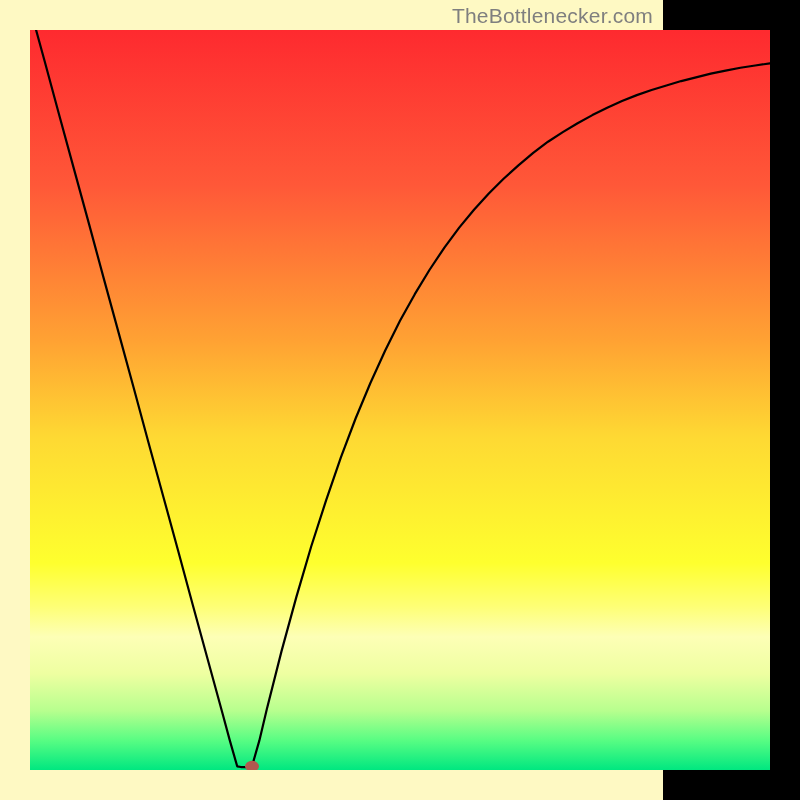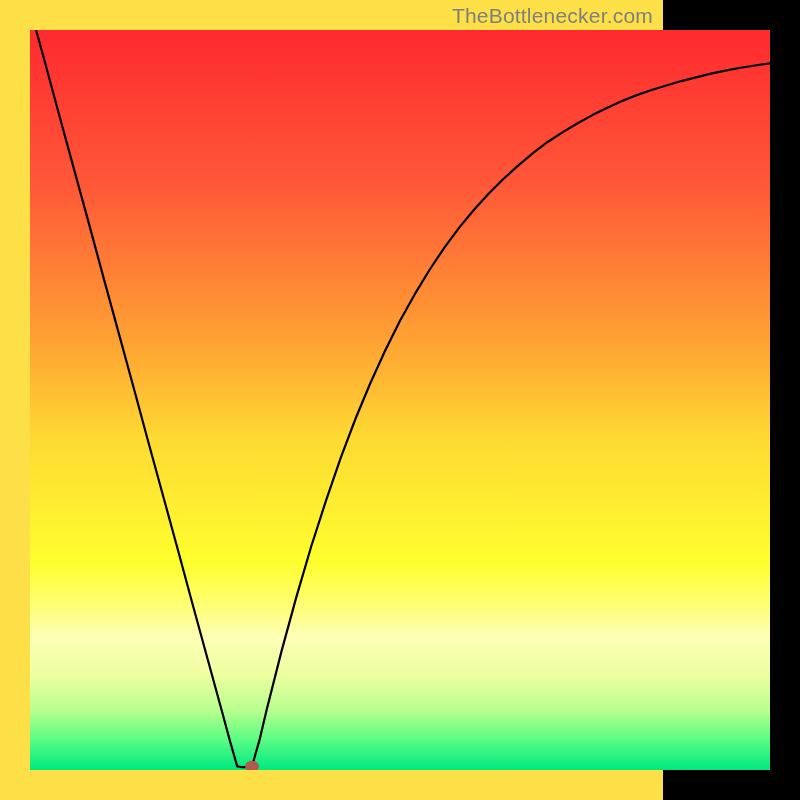--- a/index.html
+++ b/index.html
@@ -10,21 +10,21 @@
     background: #000;
     font-family: Arial, Helvetica, sans-serif;
     overflow: hidden;
   }
   .frame {
     position: absolute;
     left: 0;
     top: 0;
     width: 663px;
     height: 800px;
-    background: #fde047;
+    background: #fef9c3;
   }
   .plot {
     position: absolute;
     left: 30px;
     top: 30px;
     width: 740px;
     height: 740px;
     overflow: hidden;
   }
   .attribution {

